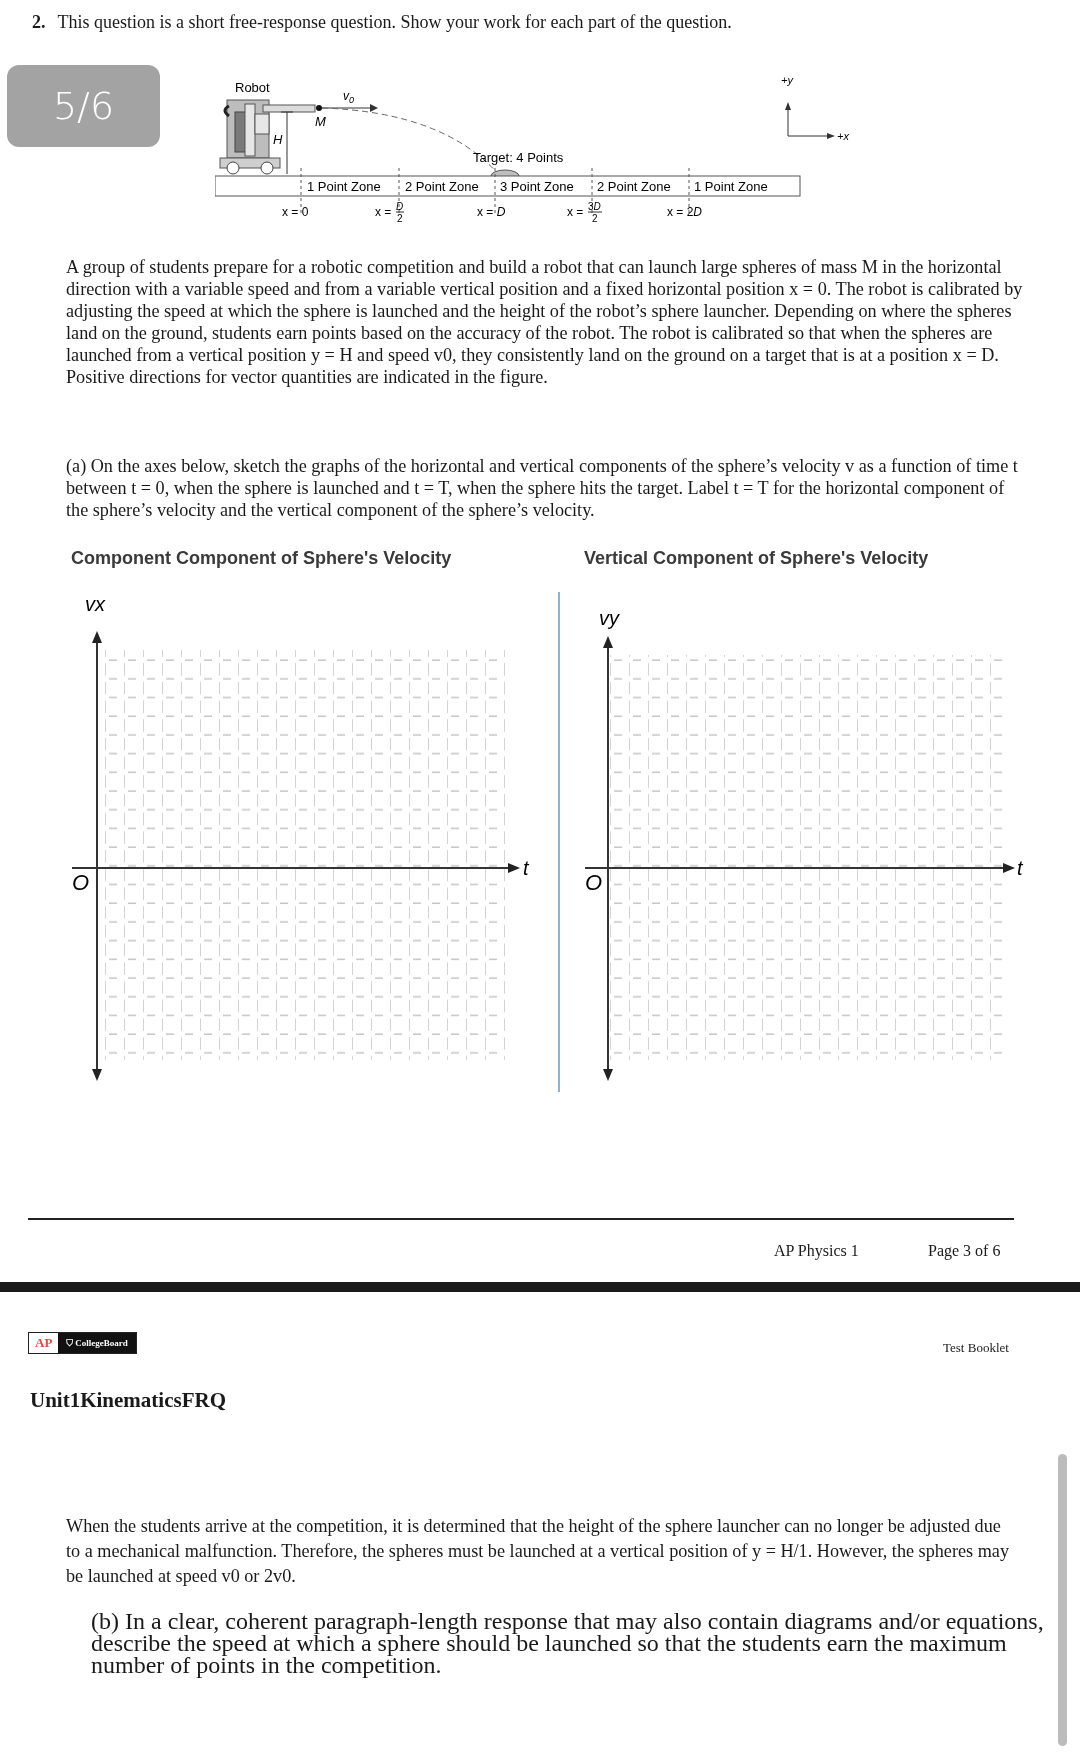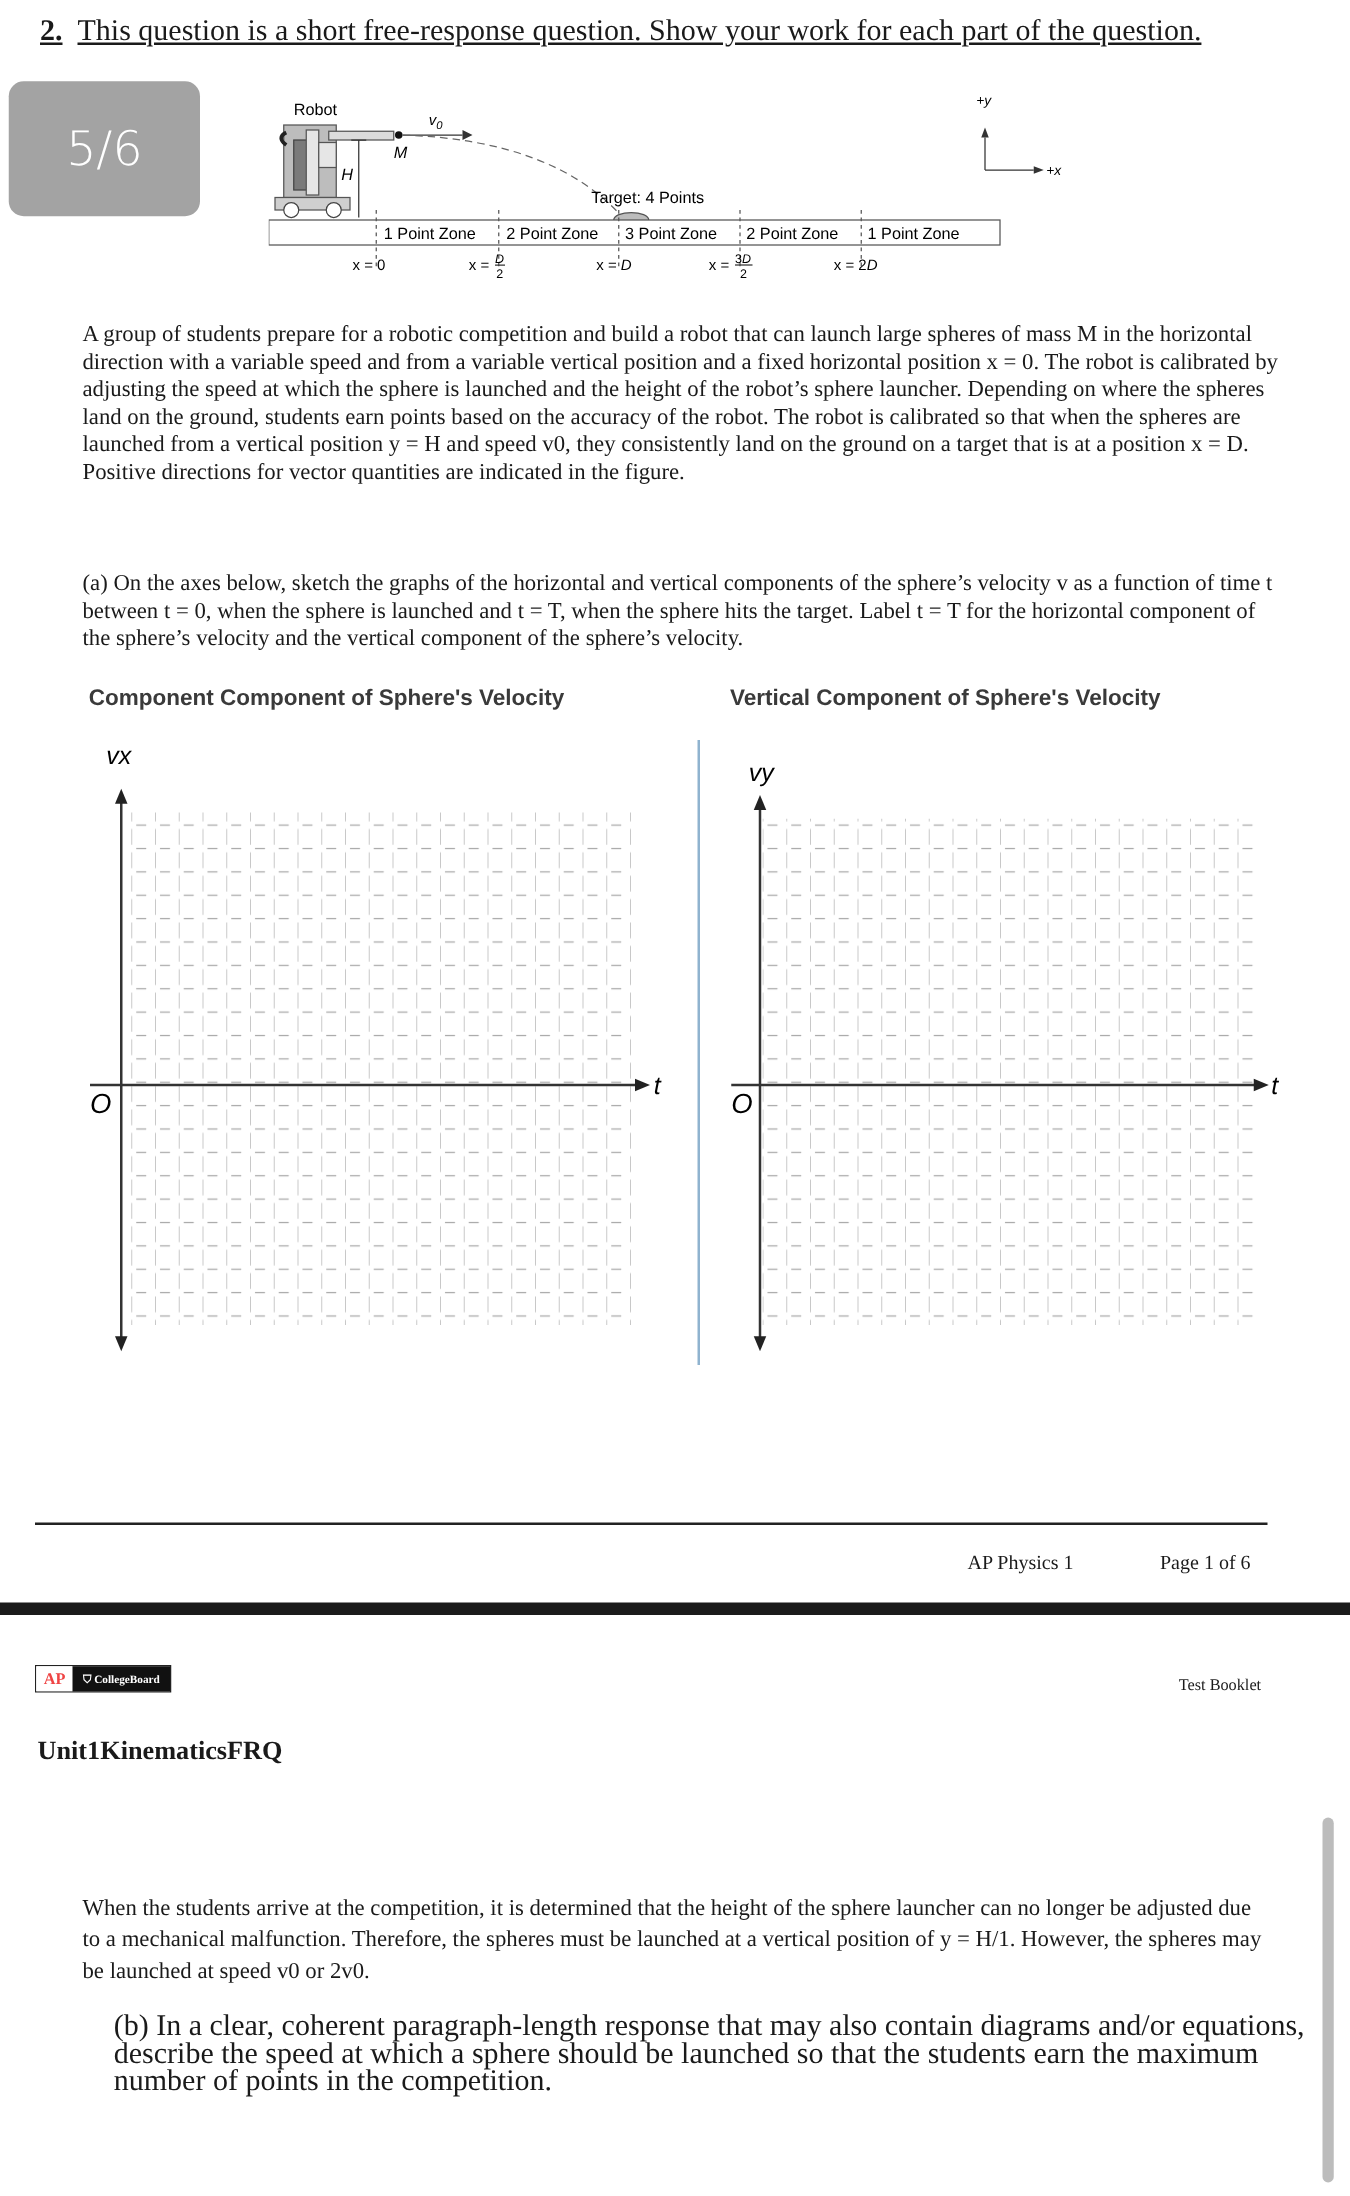--- a/index.html
+++ b/index.html
@@ -1,20 +1,20 @@
 <!DOCTYPE html>
 <html><head>
 <meta charset="utf-8">
 <style>
   html, body { margin:0; padding:0; }
   body { width:1080px; height:1757px; position:relative; background:#ffffff; overflow:hidden; font-family:"Liberation Serif", serif; color:#1a1a1a; }
   .abs { position:absolute; }
-  .q-header { left:32px; top:12px; font-size:24px;text-decoration:underline; }
+  .q-header { left:32px; top:12px; font-size:18px; }
   .q-header b { margin-right:12px; }
-  .badge { left:7px; top:65px; width:153px; height:108px; background:#a3a3a3; border-radius:12px; color:#fff; font-family:"DejaVu Sans", sans-serif; font-size:38px; display:flex; align-items:center; justify-content:center; font-weight:300; }
+  .badge { left:7px; top:65px; width:153px; height:82px; background:#a3a3a3; border-radius:12px; color:#fff; font-family:"DejaVu Sans", sans-serif; font-size:38px; display:flex; align-items:center; justify-content:center; font-weight:300; }
   .diagram { left:215px; top:72px; width:670px; height:160px; }
   .diagram text { font-family:"Liberation Sans", sans-serif; }
   .para { left:66px; top:256px; width:960px; font-size:18.2px; line-height:22px; }
   .part-a { left:66px; top:455px; width:960px; font-size:18.2px; line-height:22px; }
   .graph-title { top:548px; font-family:"Liberation Sans", sans-serif; font-weight:bold; font-size:18px; color:#3a3a3a; }
   .divider { left:558px; top:592px; width:2px; height:500px; background:#8fb3cf; }
   .rule { left:28px; top:1218px; width:986px; height:2px; background:#222; }
   .footer-subject { left:774px; top:1242px; font-size:16px; }
   .footer-page { left:928px; top:1242px; font-size:16px; }
   .dark-bar { left:0; top:1282px; width:1080px; height:10px; background:#1b1b1b; }
@@ -144,21 +144,21 @@
   <polygon points="38,474 43,486 48,474" fill="#222"></polygon>
   <line x1="20" y1="273" x2="440" y2="273" stroke="#333" stroke-width="2"></line>
   <polygon points="438,268 450,273 438,278" fill="#222"></polygon>
   <text x="34" y="30" font-size="20" font-style="italic" font-family="Liberation Sans, sans-serif">vy</text>
   <text x="452" y="280" font-size="20" font-style="italic" font-family="Liberation Sans, sans-serif">t</text>
   <text x="20" y="295" font-size="22" font-style="italic" font-family="Liberation Sans, sans-serif">O</text>
 </svg>
 
 <div class="abs rule"></div>
 <div class="abs footer-subject">AP Physics 1</div>
-<div class="abs footer-page">Page 1 of 6</div>
+<div class="abs footer-page">Page 3 of 6</div>
 
 <div class="abs dark-bar"></div>
 
 <div class="abs ap-logo">
   <span class="ap">AP</span>
   <span class="cb">⛉ <span>CollegeBoard</span></span>
 </div>
 <div class="abs test-booklet">Test Booklet</div>
 <div class="abs doc-title">Unit1KinematicsFRQ</div>
 

